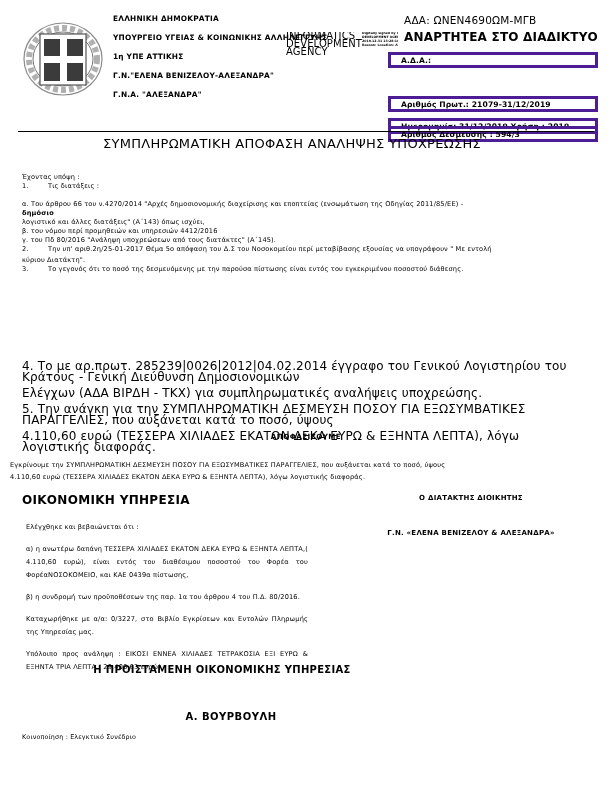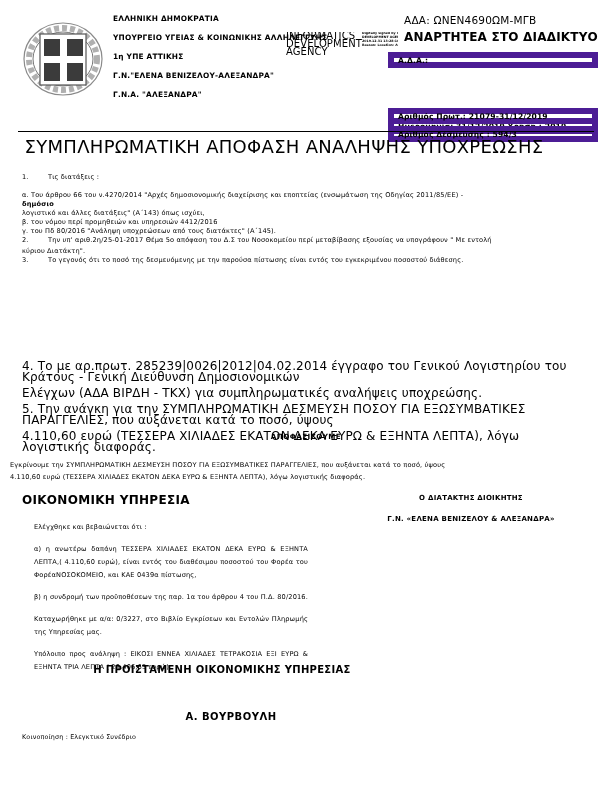--- a/index.html
+++ b/index.html
@@ -98,52 +98,52 @@
     font-size: 12px;
     font-weight: bold;
     margin-top: 4px;
     letter-spacing: 0.2px;
     white-space: nowrap;
   }
 
   
   .box {
     position: absolute;
-    border: 6px solid #4c1d95;
+    border: 3px solid #4c1d95;
     box-sizing: border-box;
     height: 16px;
     font-size: 7.6px;
     font-weight: bold;
     display: flex;
     align-items: center;
-    padding-left: 4px;
+    padding-left: 10px;
     letter-spacing: 0.1px;
     white-space: nowrap;
   }
   #box-ada      { left: 388px; top: 38px;  width: 210px; }
   #box-date     { left: 388px; top: 92px;  width: 210px; margin-top: 12px; }
-  #box-protocol { left: 388px; top: 94px;  width: 210px; }
+  #box-protocol { left: 388px; top: 82px;  width: 210px; }
   #box-commit   { left: 388px; top: 112px; width: 210px; }
 
   .hr-main {
     position: absolute;
     left: 18px;
     top: 131px;
     width: 576px;
     border-top: 1.6px solid #000;
   }
 
   
   .doc-title {
     position: absolute;
-    left: 8px;
+    left: 16px;
     top: 136px;
     width: 552px;
     text-align: center;
-    font-size: 18px;
+    font-size: 13px;
     letter-spacing: 0.3px;
     white-space: nowrap;
   }
 
   
   .body-area {
     position: absolute;
     left: 22px;
     top: 173px;
     width: 566px;
@@ -216,36 +216,36 @@
     line-height: 13px;
     letter-spacing: 0.15px;
   }
   .col-left .hd {
     font-weight: bold;
     font-size: 12px;
     margin-bottom: 14px;
     letter-spacing: 0.3px;
   }
   .col-left p {
-    margin: 0 0 9px 12px;
+    margin: 0 0 9px 4px;
     text-align: justify;
   }
   .col-left p.nogap { margin-bottom: 0; }
 
   .col-right {
     position: absolute;
     left: 330px;
     top: 494px;
     width: 282px;
     text-align: center;
     font-size: 7px;
     font-weight: bold;
     letter-spacing: 0.25px;
   }
-  .col-right .r1 { margin-bottom: 13px; }
+  .col-right .r1 { margin-bottom: 27px; }
 
   .fin-head {
     position: absolute;
     left: 22px;
     top: 664px;
     width: 400px;
     text-align: center;
     font-size: 10px;
     font-weight: bold;
     letter-spacing: 0.3px;
@@ -313,20 +313,21 @@
     <div class="box" id="box-protocol">Αριθμός Πρωτ.: 21079-31/12/2019</div>
     <div class="box" id="box-commit">Αριθμός Δέσμευσης : 594/3</div>
   </div>
 
   <div class="hr-main"></div>
 
   <div class="doc-title">ΣΥΜΠΛΗΡΩΜΑΤΙΚΗ ΑΠΟΦΑΣΗ ΑΝΑΛΗΨΗΣ ΥΠΟΧΡΕΩΣΗΣ</div>
 
   <div class="body-area">
 
+    <p class="ln">Έχοντας υπόψη :</p>
 
     <div class="num-item">
       <span class="num">1.</span>
       <span class="txt">Τις διατάξεις :</span>
     </div>
 
     <p class="sub-a">α. Του  άρθρου 66 του ν.4270/2014 "Αρχές δημοσιονομικής διαχείρισης και εποπτείας (ενσωμάτωση της Οδηγίας 2011/85/ΕΕ) -</p>
     <p class="sub-cont">δημόσιο</p>
     <p class="sub-indent">λογιστικό και άλλες διατάξεις" (Α΄143) όπως ισχύει,</p>
     <p class="sub-b">β. του νόμου περί προμηθειών και υπηρεσιών 4412/2016</p>

